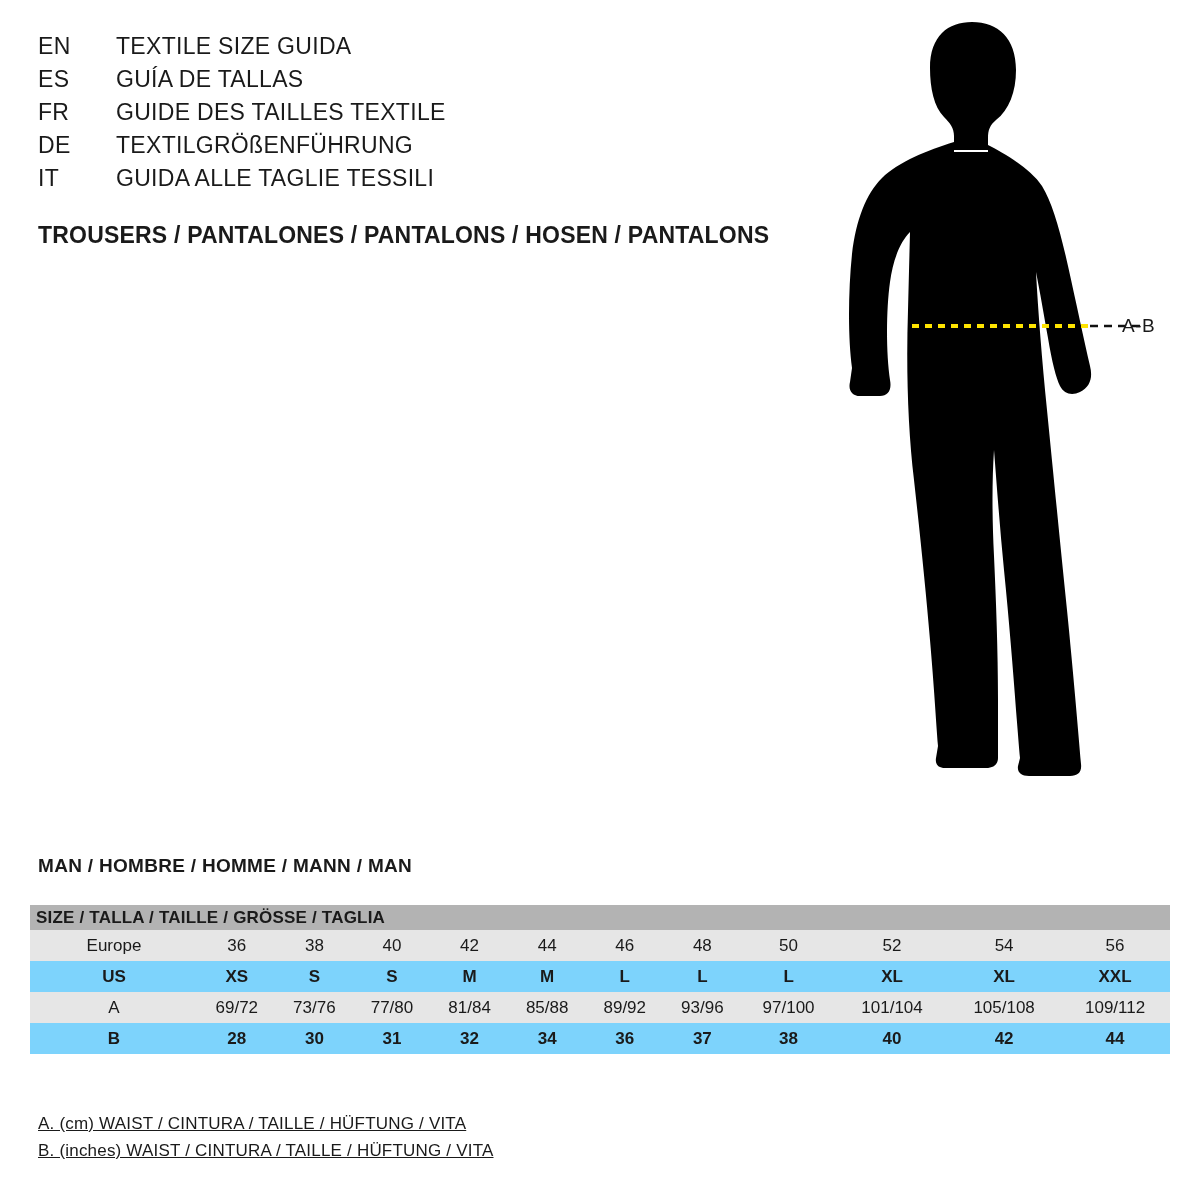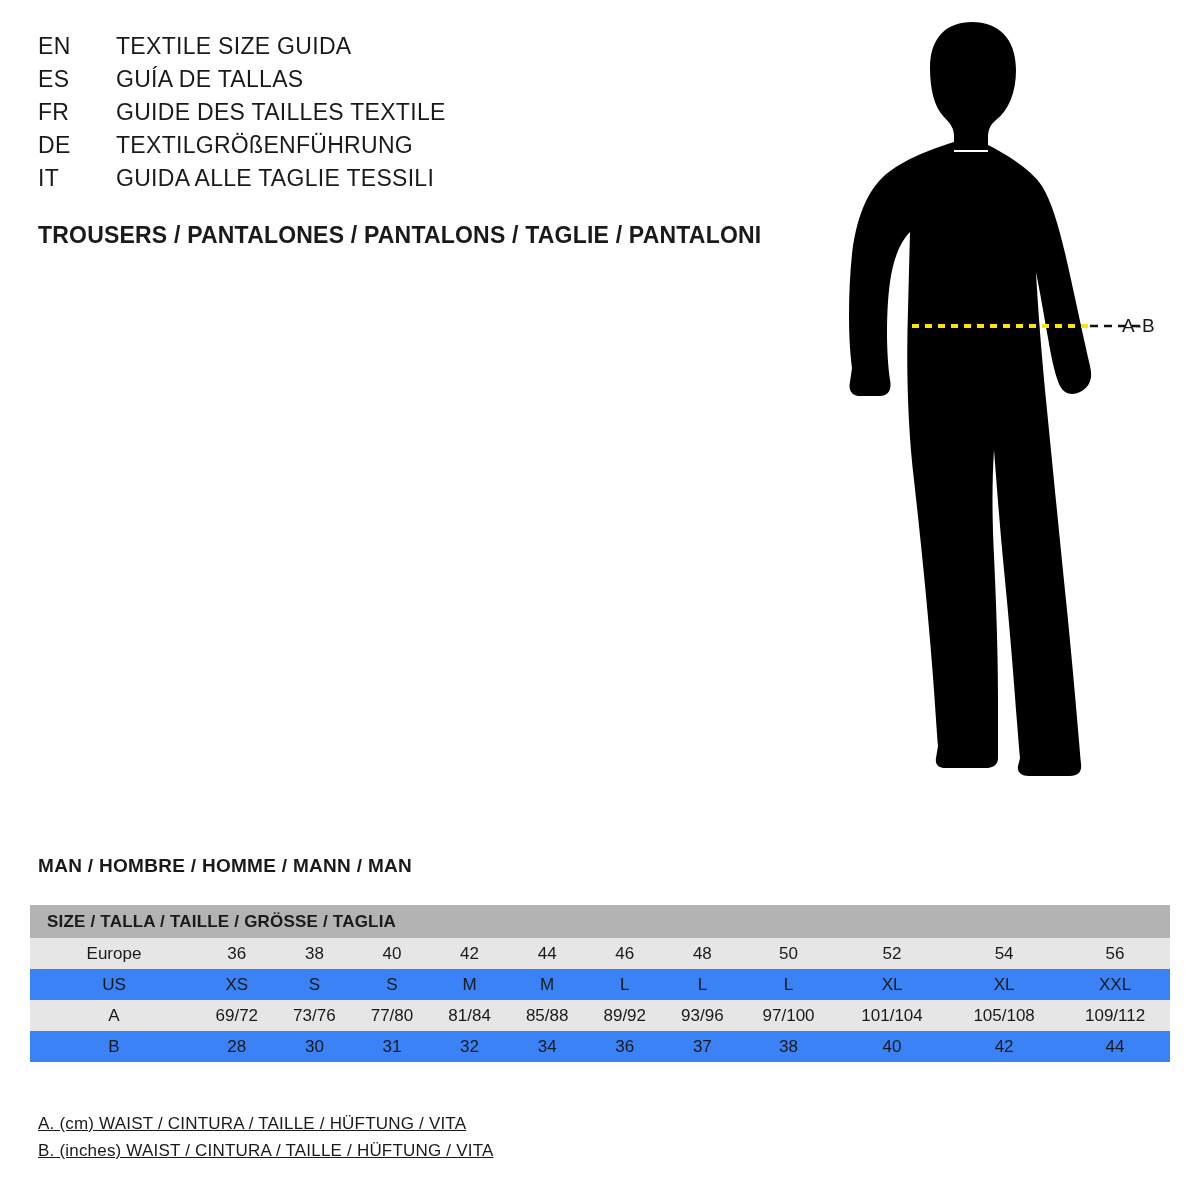--- a/index.html
+++ b/index.html
@@ -91,28 +91,28 @@
   table.size-table td {
     padding: 0;
     height: 31px;
     font-weight: normal;
     text-align: center;
     color: #1a1a1a;
   }
   table.size-table th.head-cell {
     background: #b3b3b3;
     text-align: left;
-    padding-left: 17px;
+    padding-left: 6px;
     font-weight: bold;
     font-size: 17px;
     letter-spacing: .2px;
-    height: 33px;
+    height: 25px;
   }
   tr.row-alt td { background: #e6e6e6; }
-  tr.row-plain td { background: #3b82f6; }
+  tr.row-plain td { background: #7dd3fc; font-weight: bold; }
   td.row-label {
     text-align: left;
     padding-left: 13px;
     width: 168px;
     margin-top: 24px;
   }
 
   
   .footnotes {
     position: absolute;
@@ -143,21 +143,21 @@
   <div class="lang-row">
     <span class="lang-code">DE</span>
     <span class="lang-text">TEXTILGRÖßENFÜHRUNG</span>
   </div>
   <div class="lang-row">
     <span class="lang-code">IT</span>
     <span class="lang-text">GUIDA ALLE TAGLIE TESSILI</span>
   </div>
 </div>
 
-<div class="garment-line">TROUSERS / PANTALONES / PANTALONS / TAGLIE / PANTALONI</div>
+<div class="garment-line">TROUSERS / PANTALONES / PANTALONS / HOSEN / PANTALONS</div>
 
 <div class="figure-wrap">
   <svg width="400" height="790" viewBox="0 0 400 790" xmlns="http://www.w3.org/2000/svg">
 
     <path d="M140 58 C140 26 158 12 182 12 C208 12 226 28 226 60 C226 82 219 100 206 110 C200 115 198 120 198 128 L198 140 L164 140 L164 126 C164 118 160 113 154 107 C144 97 140 78 140 58 Z" fill="#000000"></path>
 
     <path d="M164 132
              C138 140 108 152 92 168
              C76 184 66 210 62 244
              C58 282 58 330 62 358

